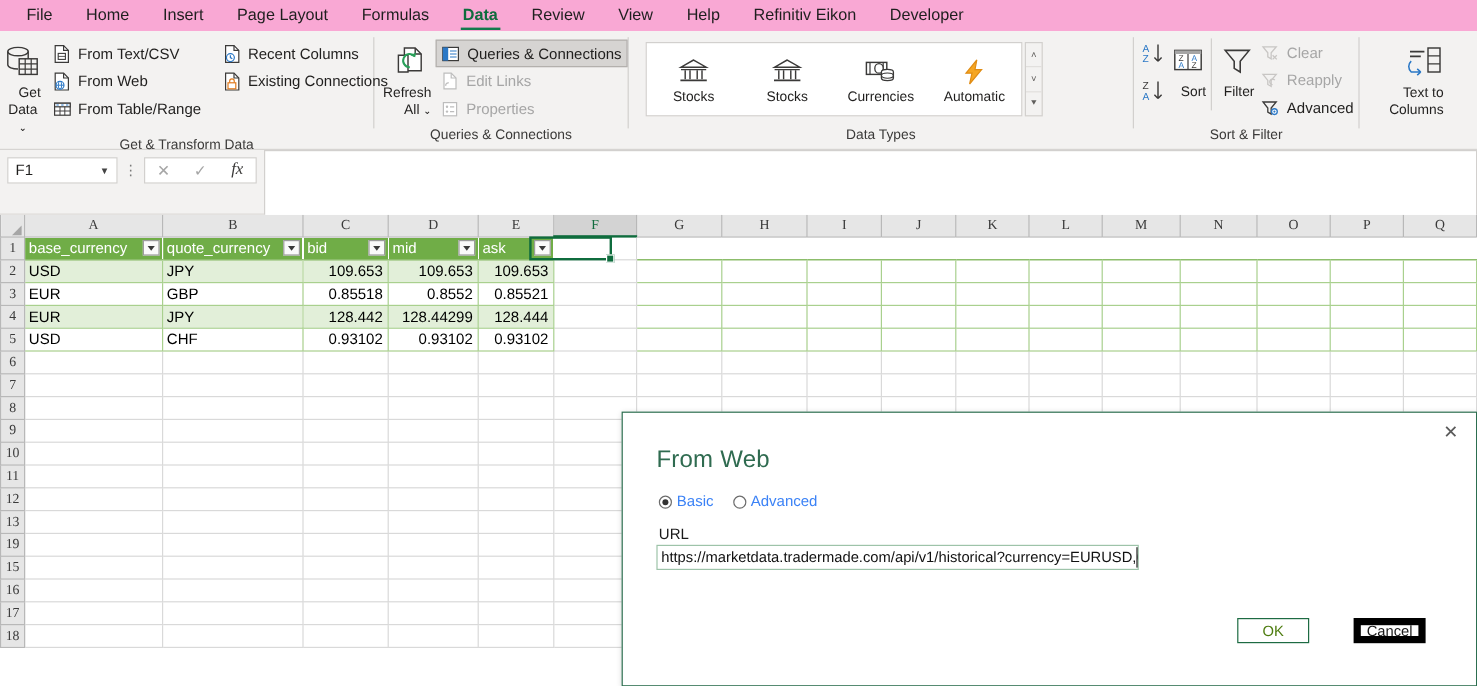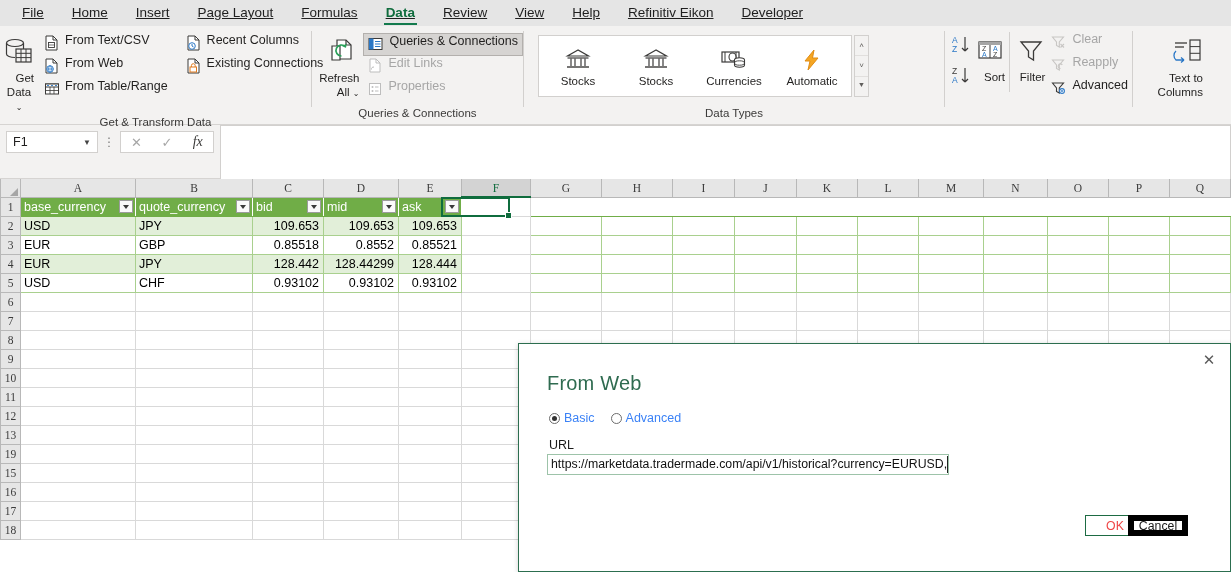--- a/index.html
+++ b/index.html
@@ -9,28 +9,27 @@
     font-family:"Liberation Sans", sans-serif;
     background:#ffffff;
     overflow:hidden;
     position:relative;
     -webkit-font-smoothing: antialiased;
   }
 
   
   #ribbon-tabs {
     height:26px;
-    background:#e5e5e5;
+    background:#f9a8d4;
     display:flex;
     align-items:flex-start;
     padding-left:8px;
     font-size:13.5px;
     color:#1f1f1f;
     position:relative;
-    text-decoration:underline;
   }
   .rib-tab {
     padding:0 14px;
     height:26px;
     line-height:26px;
     white-space:nowrap;
     cursor:default;
   }
   .rib-tab.active {
     color:#0f6c3d;
@@ -82,21 +81,21 @@
     padding-top:4px;
     cursor:default;
   }
   .bigbtn .glyph { height:36px; display:flex; align-items:center; justify-content:center;}
   .bigbtn .lbl { text-align:center; }
   .caret-dn { font-size:8px; }
 
   
   .smallcol { display:flex; flex-direction:column; padding-top:2px; }
   .smallbtn {
-    display:flex; 
+    display:flex; align-items:center;
     height:23px;
     font-size:12.5px;
     color:#201f1e;
     padding:0 4px 0 2px;
     white-space:nowrap;
     cursor:default;
   }
   .smallbtn.disabled { color:#a6a6a6; }
   .smallbtn .ic { width:19px; height:19px; display:flex; align-items:center; justify-content:center; margin-right:4px; flex:0 0 19px;}
   .smallbtn.selected { background:#d6d4d2; border:1px solid #b3b0ad; height:23px; }
@@ -295,21 +294,21 @@
   #url-caret {
     position:absolute; left:428px; top:112px;
     width:1px; height:17px; background:#222;
   }
   .dlg-btn {
     position:absolute; top:171px;
     width:60px; height:21px;
     display:flex;align-items:center;justify-content:center;
     font-size:12.3px; background:#fff; cursor:default;
   }
-  #dlg-ok { left:566px; border:1.5px solid #1d6b43; color:#ef4444; }
+  #dlg-ok { left:512px; border:1.5px solid #1d6b43; color:#4d7c0f; }
   #dlg-cancel { left:609px; border:6px solid #000000; color:#1a1a1a; }
 </style>
 </head>
 <body>
 
 <div id="ribbon-tabs">
   <div class="rib-tab">File</div>
   <div class="rib-tab">Home</div>
   <div class="rib-tab">Insert</div>
   <div class="rib-tab">Page Layout</div>
@@ -601,20 +600,21 @@
             <svg width="16" height="14" viewBox="0 0 16 14">
                 <path d="M1.5 2h11l-4.2 5v5l-2.8-1.6V7z" fill="none" stroke="#3b3a39" stroke-width="1.1"></path>
                 <circle cx="11" cy="10" r="2.4" fill="#fff" stroke="#2b78c6" stroke-width="1.1"></circle>
                 <circle cx="11" cy="10" r=".9" fill="#2b78c6"></circle>
               </svg>
           </span>
           <span>Advanced</span>
         </div>
       </div>
     </div>
+    <div class="rgroup-label">Sort &amp; Filter</div>
   </div>
 
   <div class="rgroup-sep"></div>
 
   <div class="rgroup" style="width:70px;">
     <div class="rgroup-body">
       <div class="bigbtn" style="width:66px;margin-left:4px;">
         <div class="glyph">
           <svg width="32" height="30" viewBox="0 0 32 30">
             <line x1="4" y1="5" x2="16" y2="5" stroke="#3b3a39" stroke-width="1.3"></line>

